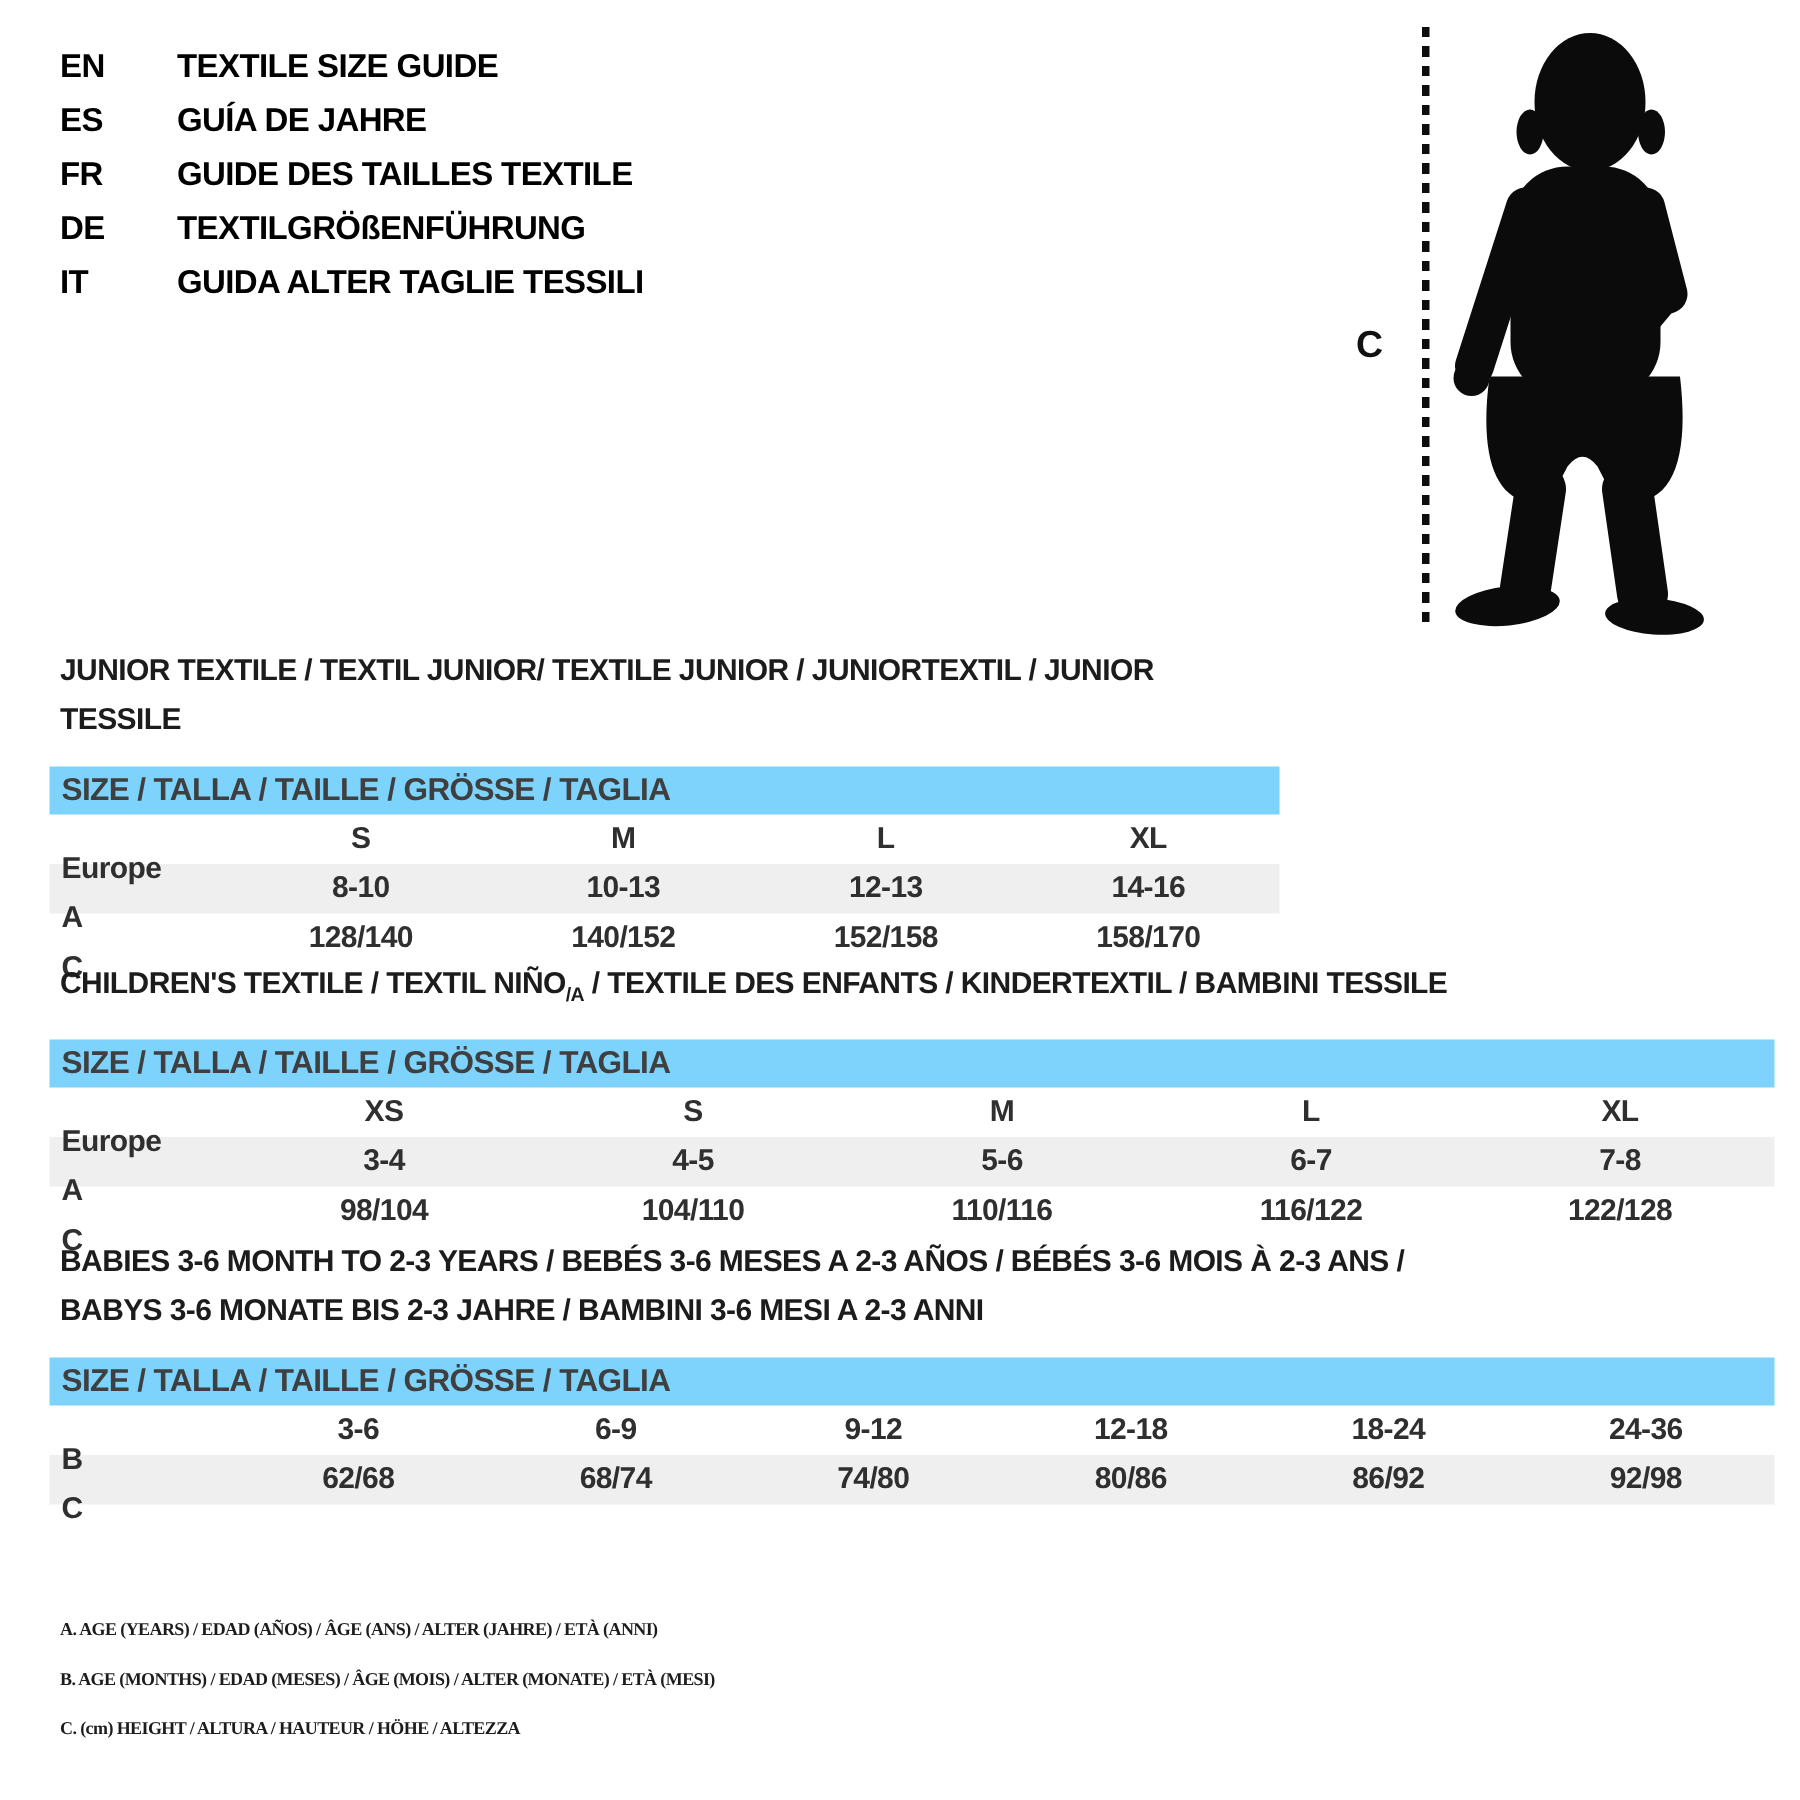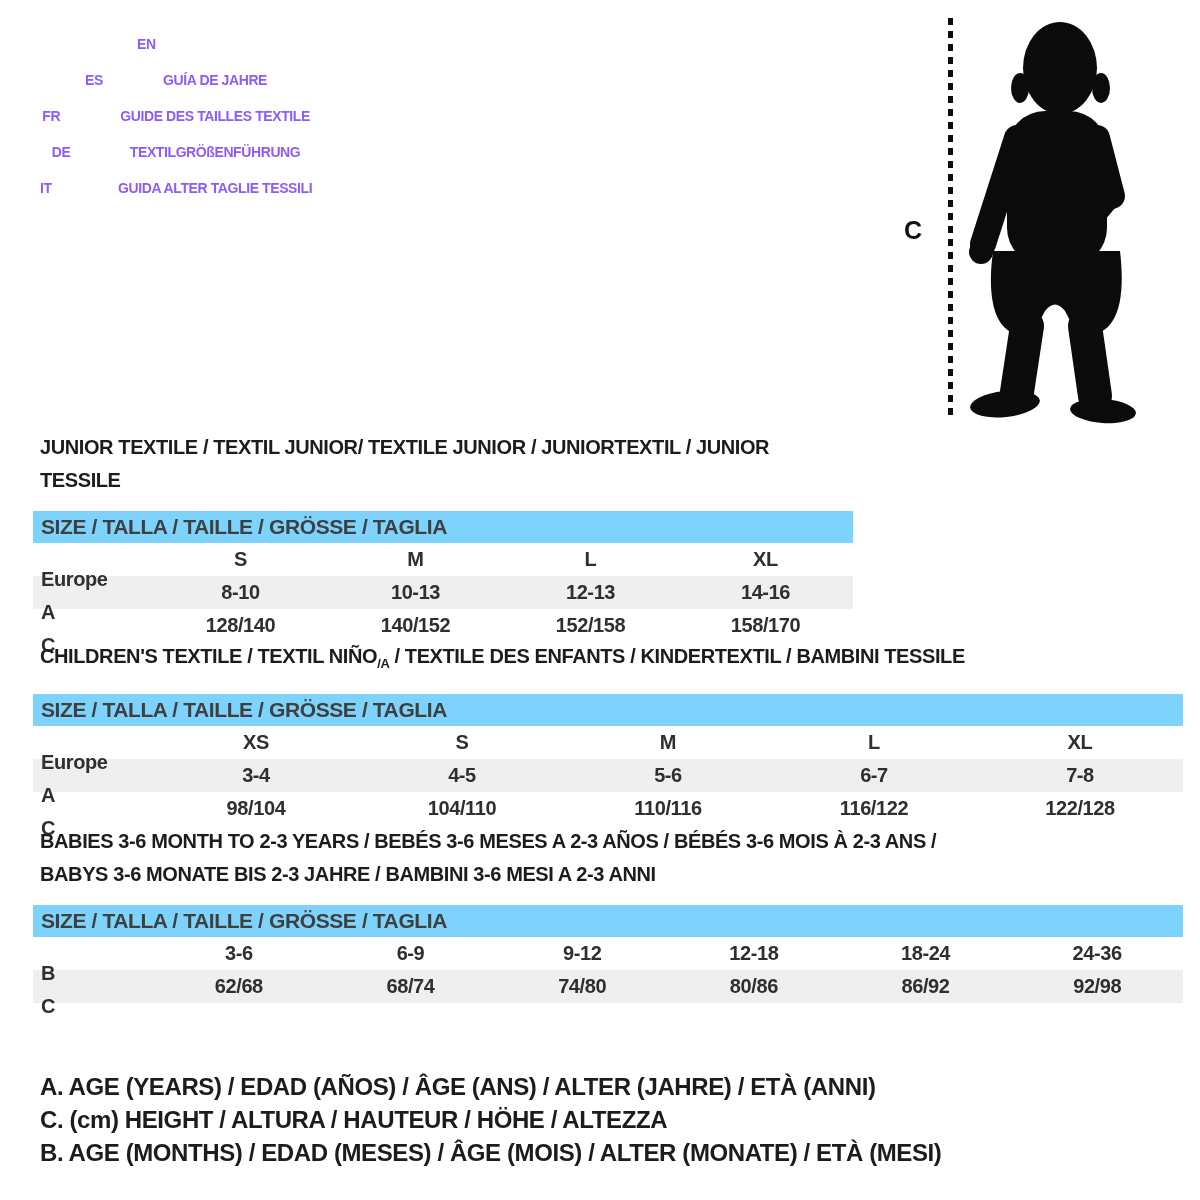--- a/index.html
+++ b/index.html
@@ -4,21 +4,21 @@
 <style>
   html,body { margin:0; padding:0; }
   .canvas {
     position:relative; width:1200px; height:1200px; background:#ffffff;
     font-family:"Liberation Sans", sans-serif; font-weight:700;
     color:#222; letter-spacing:-0.4px; overflow:hidden;
   }
 
   
   .lang-block { position:absolute; top:26px; left:40px; }
-  .lang-row { display:flex; height:36px; line-height:36px; font-size:14px; color:#8b5cf6;justify-content:center; }
+  .lang-row { display:flex; height:36px; line-height:36px; font-size:22px; color:#000000; }
   .lang-code { width:78px; }
 
   
   .measure-line {
     position:absolute; left:948px; top:18px; width:5px; height:398px;
     background:repeating-linear-gradient(to bottom,#0d0d0d 0 7px,transparent 7px 13px);
   }
   .measure-label { position:absolute; left:904px; top:216px; font-size:25px; color:#111; }
   .toddler { position:absolute; left:965px; top:16px; width:185px; height:410px; }
   .toddler ellipse, .toddler rect, .toddler path.solid, .toddler circle { fill:#0b0b0b; }
@@ -35,30 +35,31 @@
     height:32px; line-height:32px; background:#7dd3fc; color:#3f3f3f;
     font-size:21px; padding-left:8px; box-sizing:border-box;
   }
   .trow { display:flex; height:33px; line-height:33px; font-size:20px; color:#2f2f2f; }
   .trow.shaded { background:#efefef; }
   .tlabel { width:120px; padding-left:8px; box-sizing:border-box;margin-top:20px; }
   .tcell { flex:1; text-align:center; }
 
   
   .legend { position:absolute; left:40px; top:1070px; }
-  .legend-line { height:33px; line-height:33px; font-size:24px; color:#1c1c1c; }
+  .legend-line { height:33px; line-height:33px; font-size:12px; color:#1c1c1c;font-family:Liberation Serif, serif; }
 </style>
 </head>
 <body>
 
 <div class="canvas">
 
   <div class="lang-block">
     <div class="lang-row">
       <span class="lang-code">EN</span>
+      <span class="lang-title">TEXTILE SIZE GUIDE</span>
     </div>
     <div class="lang-row">
       <span class="lang-code">ES</span>
       <span class="lang-title">GUÍA DE JAHRE</span>
     </div>
     <div class="lang-row">
       <span class="lang-code">FR</span>
       <span class="lang-title">GUIDE DES TAILLES TEXTILE</span>
     </div>
     <div class="lang-row">
@@ -167,17 +168,17 @@
         <div class="tcell">68/74</div>
         <div class="tcell">74/80</div>
         <div class="tcell">80/86</div>
         <div class="tcell">86/92</div>
         <div class="tcell">92/98</div>
       </div>
     </section>
 
   <div class="legend">
     <div class="legend-line">A. AGE (YEARS) / EDAD (AÑOS) / ÂGE (ANS) / ALTER (JAHRE) / ETÀ (ANNI)</div>
+    <div class="legend-line">B. AGE (MONTHS) / EDAD (MESES) / ÂGE (MOIS) / ALTER (MONATE) / ETÀ (MESI)</div>
     <div class="legend-line">C. (cm) HEIGHT / ALTURA / HAUTEUR / HÖHE / ALTEZZA</div>
-    <div class="legend-line">B. AGE (MONTHS) / EDAD (MESES) / ÂGE (MOIS) / ALTER (MONATE) / ETÀ (MESI)</div>
   </div>
 
 </div>
 
 </body></html>

